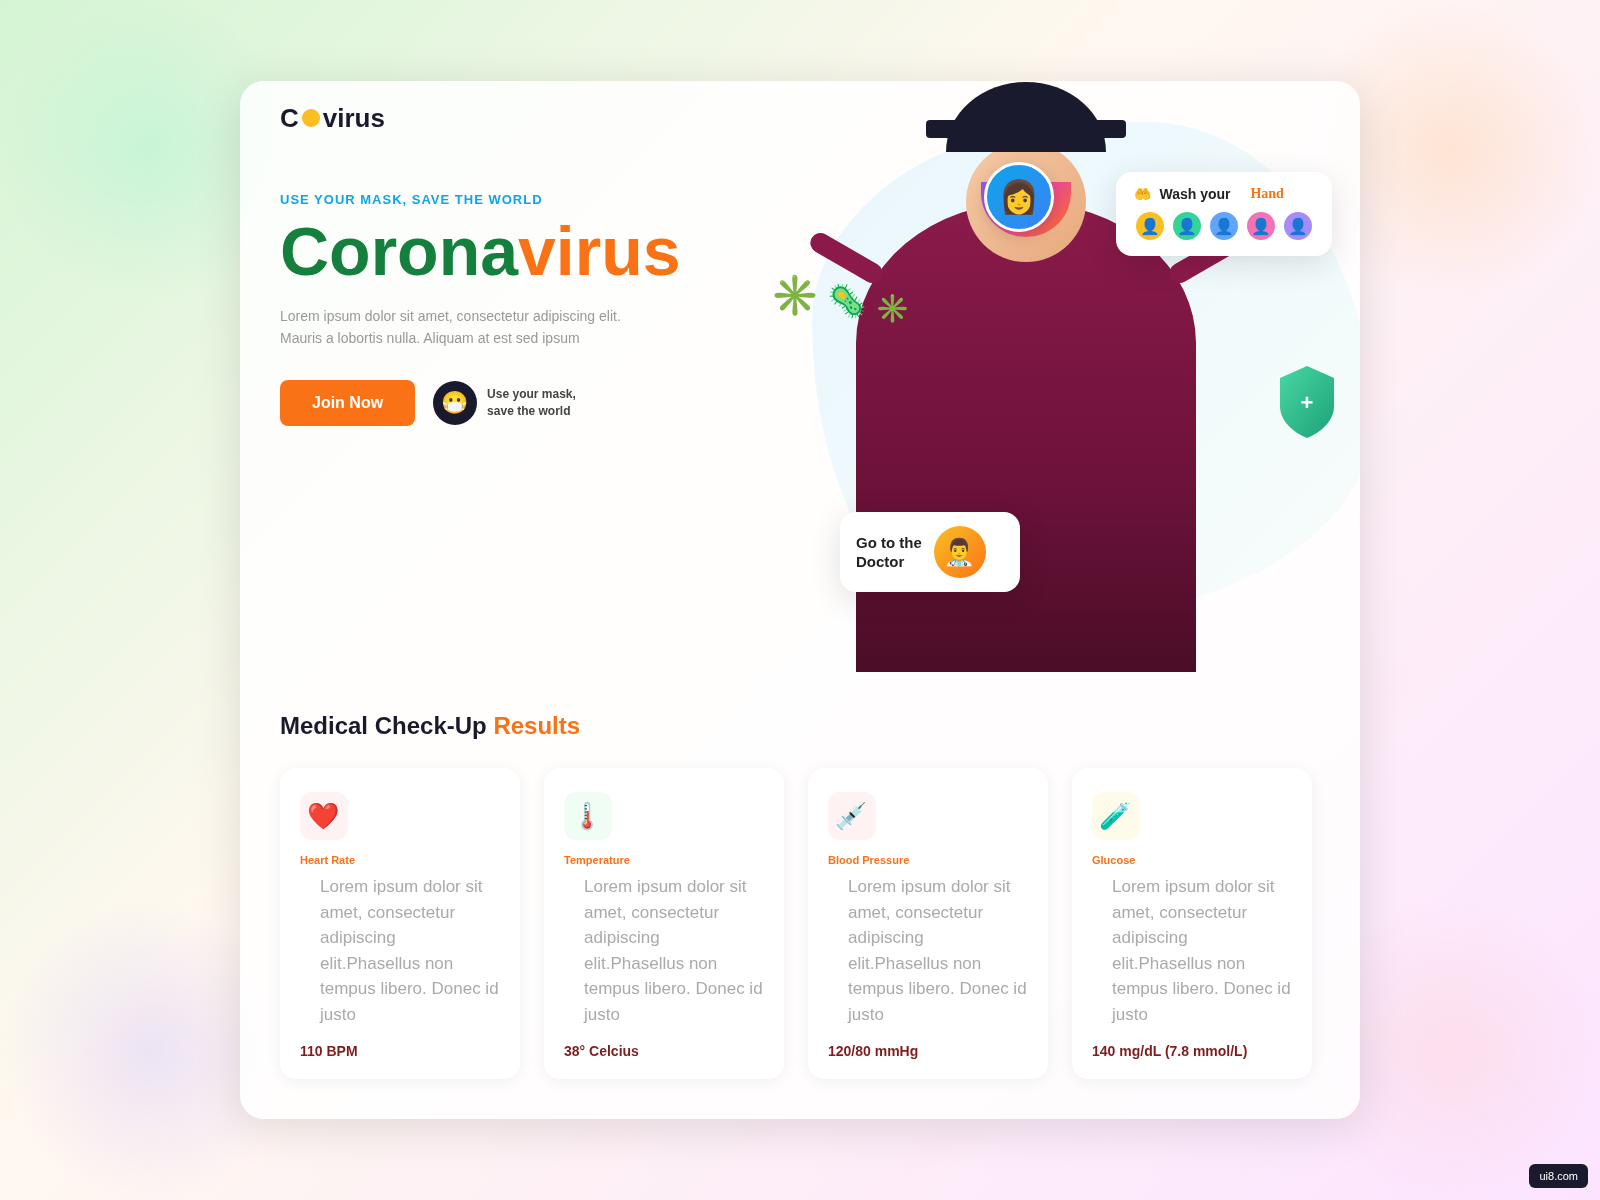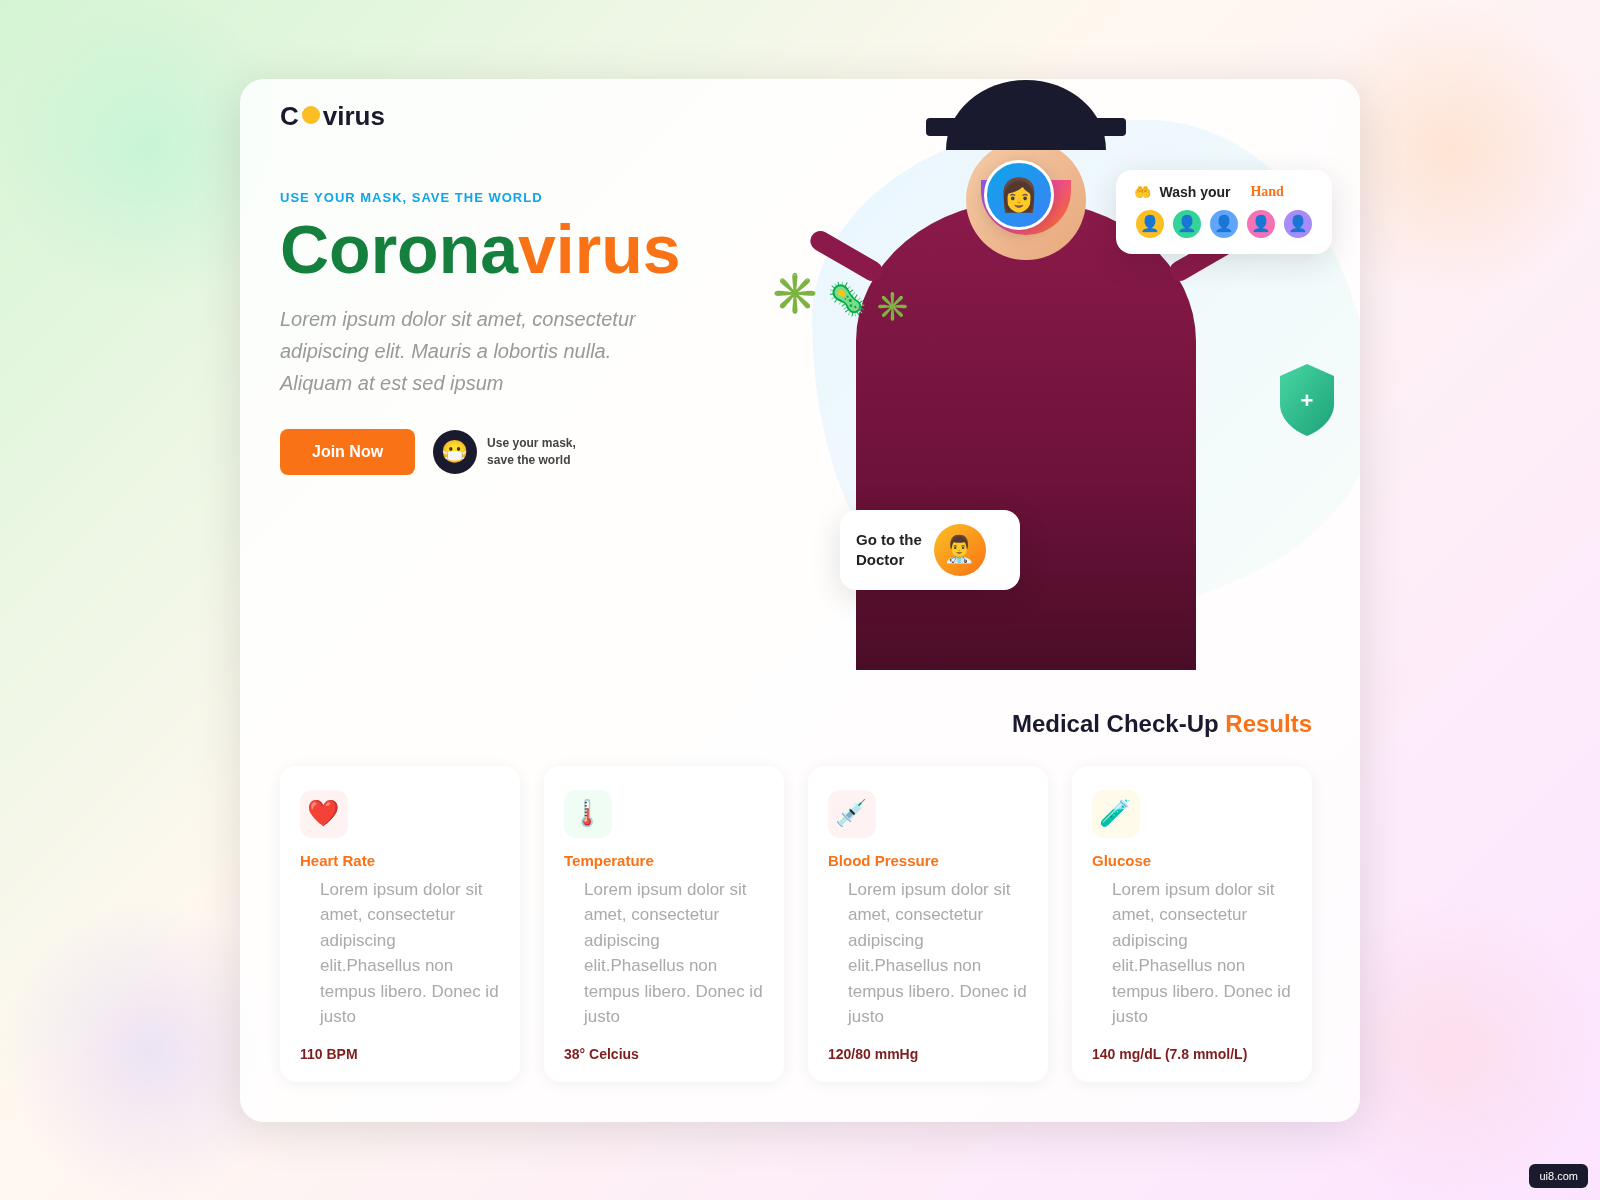--- a/index.html
+++ b/index.html
@@ -103,25 +103,24 @@
       margin-bottom: 20px;
     }
     .hero-title .dark {
       color: #15803d;
     }
     .hero-title .orange {
       color: #f97316;
     }
     .hero-desc {
       color: #999;
-      font-size: 20px;
+      font-size: 14px;
       line-height: 1.6;
       max-width: 380px;
       margin-bottom: 30px;
-      font-style: italic;
     }
     .hero-actions {
       display: flex;
       align-items: center;
       gap: 18px;
     }
     .btn-join {
       background: #f97316;
       color: white;
       border: none;
@@ -371,21 +370,20 @@
     
     .results-section {
       padding: 40px 48px 40px 40px;
       position: relative;
       z-index: 5;
     }
     .results-title {
       font-size: 24px;
       font-weight: 700;
       margin-bottom: 28px;
-      text-align: right;
     }
     .results-title .dark { color: #1a1a2e; }
     .results-title .orange { color: #f97316; }
     .results-cards {
       display: grid;
       grid-template-columns: repeat(4, 1fr);
       gap: 24px;
     }
     .result-card {
       background: white;
@@ -401,21 +399,21 @@
       align-items: center;
       justify-content: center;
       font-size: 26px;
       margin-bottom: 14px;
     }
     .icon-heart { background: #fef2f2; }
     .icon-temp { background: #f0fdf4; }
     .icon-pressure { background: #fef2f2; }
     .icon-glucose { background: #fffbeb; }
     .result-name {
-      font-size: 15px;
+      font-size: 11px;
       font-weight: 700;
       color: #f97316;
       margin-bottom: 8px;
     }
     .result-desc {
       font-size: 17px;
       color: #aaa;
       line-height: 1.5;
       margin-bottom: 16px;
       margin-left: 20px;

